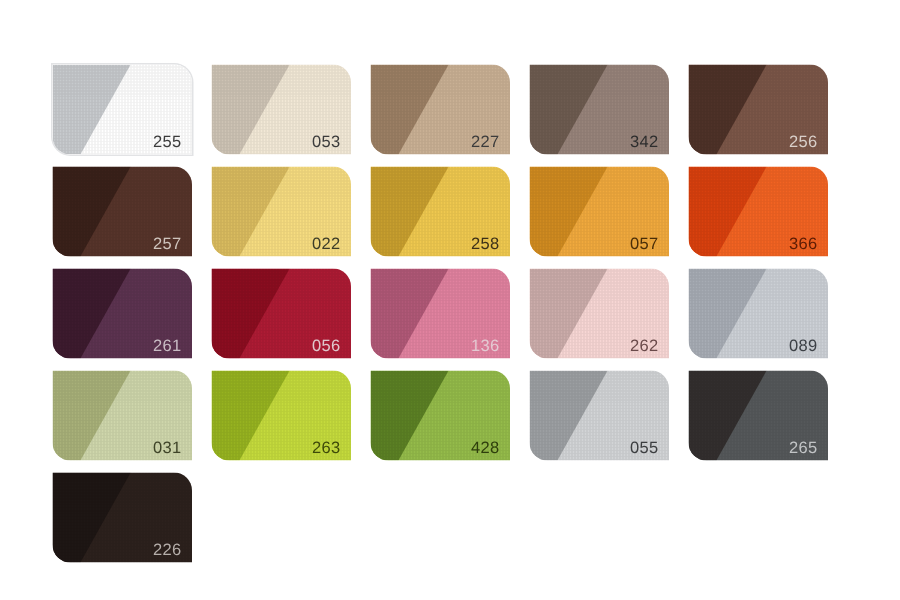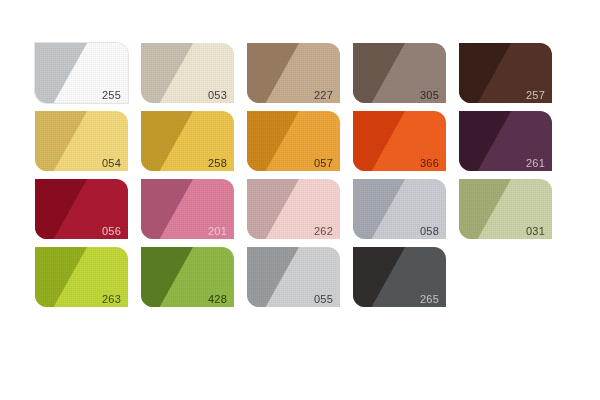--- a/index.html
+++ b/index.html
@@ -105,33 +105,39 @@
       <div class="swatch" title="tan">
         <div class="tone-light" style="background: rgb(201, 176, 148);"></div>
         <div class="tone-dark" style="background: rgb(155, 127, 100);"></div>
         <div class="texture"></div>
         <span class="code" style="color: rgb(60, 60, 60);">227</span>
       </div>
       <div class="swatch" title="taupe">
         <div class="tone-light" style="background: rgb(151, 131, 122);"></div>
         <div class="tone-dark" style="background: rgb(109, 91, 80);"></div>
         <div class="texture"></div>
-        <span class="code" style="color: rgb(46, 46, 46);">305</span>
+        <span class="code" style="color: rgb(46, 46, 46);">342</span>
+      </div>
+      <div class="swatch" title="dark brown">
+        <div class="tone-light" style="background: rgb(123, 86, 72);"></div>
+        <div class="tone-dark" style="background: rgb(78, 50, 40);"></div>
+        <div class="texture"></div>
+        <span class="code" style="color: rgb(217, 207, 201);">256</span>
       </div>
       <div class="swatch" title="espresso">
         <div class="tone-light" style="background: rgb(86, 52, 42);"></div>
         <div class="tone-dark" style="background: rgb(58, 33, 26);"></div>
         <div class="texture"></div>
         <span class="code" style="color: rgb(207, 196, 189);">257</span>
       </div>
       <div class="swatch" title="butter yellow">
         <div class="tone-light" style="background: rgb(246, 220, 128);"></div>
         <div class="tone-dark" style="background: rgb(217, 187, 95);"></div>
         <div class="texture"></div>
-        <span class="code" style="color: rgb(60, 60, 40);">054</span>
+        <span class="code" style="color: rgb(60, 60, 40);">022</span>
       </div>
       <div class="swatch" title="mustard">
         <div class="tone-light" style="background: rgb(239, 200, 79);"></div>
         <div class="tone-dark" style="background: rgb(199, 158, 46);"></div>
         <div class="texture"></div>
         <span class="code" style="color: rgb(60, 48, 24);">258</span>
       </div>
       <div class="swatch" title="amber">
         <div class="tone-light" style="background: rgb(240, 169, 61);"></div>
         <div class="tone-dark" style="background: rgb(207, 138, 32);"></div>
@@ -153,33 +159,33 @@
       <div class="swatch" title="burgundy">
         <div class="tone-light" style="background: rgb(173, 27, 52);"></div>
         <div class="tone-dark" style="background: rgb(139, 13, 32);"></div>
         <div class="texture"></div>
         <span class="code" style="color: rgb(224, 199, 204);">056</span>
       </div>
       <div class="swatch" title="dusty rose">
         <div class="tone-light" style="background: rgb(225, 130, 159);"></div>
         <div class="tone-dark" style="background: rgb(176, 88, 119);"></div>
         <div class="texture"></div>
-        <span class="code" style="color: rgb(228, 201, 210);">201</span>
+        <span class="code" style="color: rgb(228, 201, 210);">136</span>
       </div>
       <div class="swatch" title="blush pink">
         <div class="tone-light" style="background: rgb(247, 214, 212);"></div>
         <div class="tone-dark" style="background: rgb(203, 172, 170);"></div>
         <div class="texture"></div>
         <span class="code" style="color: rgb(106, 74, 74);">262</span>
       </div>
       <div class="swatch" title="blue grey">
         <div class="tone-light" style="background: rgb(204, 208, 214);"></div>
         <div class="tone-dark" style="background: rgb(167, 172, 180);"></div>
         <div class="texture"></div>
-        <span class="code" style="color: rgb(60, 64, 70);">058</span>
+        <span class="code" style="color: rgb(60, 64, 70);">089</span>
       </div>
       <div class="swatch" title="sage green">
         <div class="tone-light" style="background: rgb(206, 214, 171);"></div>
         <div class="tone-dark" style="background: rgb(168, 176, 121);"></div>
         <div class="texture"></div>
         <span class="code" style="color: rgb(63, 68, 40);">031</span>
       </div>
       <div class="swatch" title="lime green">
         <div class="tone-light" style="background: rgb(196, 218, 60);"></div>
         <div class="tone-dark" style="background: rgb(150, 178, 32);"></div>
@@ -197,14 +203,20 @@
         <div class="tone-dark" style="background: rgb(156, 159, 162);"></div>
         <div class="texture"></div>
         <span class="code" style="color: rgb(60, 62, 64);">055</span>
       </div>
       <div class="swatch" title="charcoal">
         <div class="tone-light" style="background: rgb(85, 88, 90);"></div>
         <div class="tone-dark" style="background: rgb(51, 47, 46);"></div>
         <div class="texture"></div>
         <span class="code" style="color: rgb(194, 196, 198);">265</span>
       </div>
+      <div class="swatch" title="black">
+        <div class="tone-light" style="background: rgb(44, 33, 29);"></div>
+        <div class="tone-dark" style="background: rgb(30, 22, 20);"></div>
+        <div class="texture"></div>
+        <span class="code" style="color: rgb(181, 174, 170);">226</span>
+      </div>
     </div>
 </div>
 
 </body></html>

